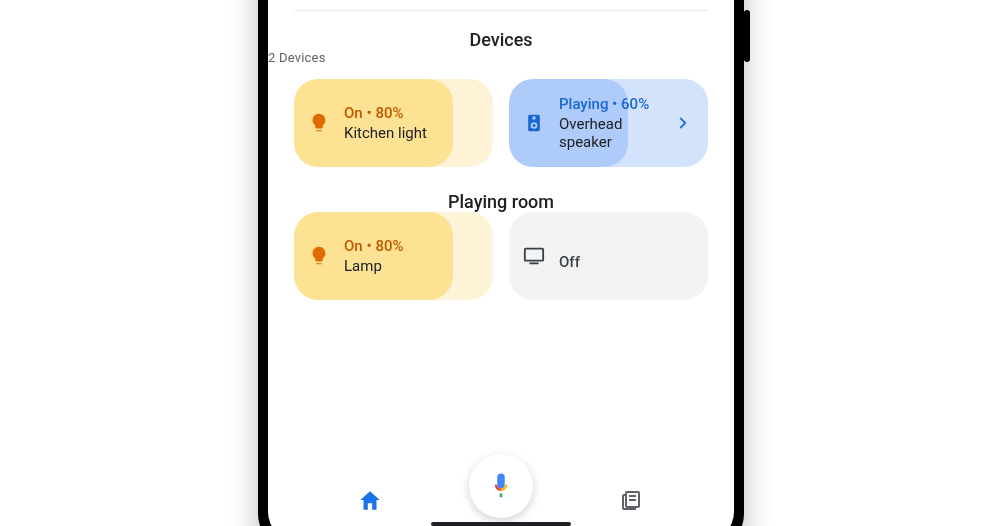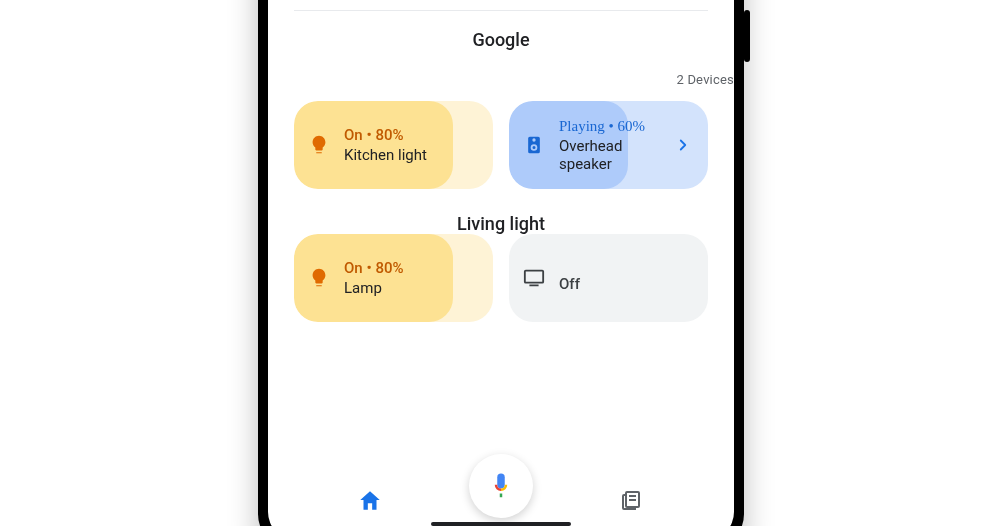--- a/index.html
+++ b/index.html
@@ -56,23 +56,23 @@
     margin:0 26px 12px;
     height:1px;background:#e8eaed;
   }
   
   .room-title{
     text-align:center;
     font-size:18px;font-weight:500;color:var(--text);
     margin-top:6px;
   }
   .room-sub{
-    text-align:right;
+    text-align:left;
     font-size:13px;color:var(--muted);
-    margin-top:22px;margin-bottom:14px;
+    margin-top:0;margin-bottom:14px;
     letter-spacing:.2px;
   }
   .cards{
     display:flex;
     gap:16px;
     padding:0 26px 18px;
   }
   .card{
     flex:1 1 0;
     height:88px;
@@ -109,21 +109,21 @@
     margin-left:auto;position:relative;z-index:1;
     width:18px;height:18px;color:var(--chevron);
   }
   
   .card.light{background:var(--yellow-fill-light);}
   .card.light .pill{background:var(--yellow-fill);}
   .card.light .status{color:#c05a00;}
   .card.light .icon{color:#e06a00;}
   .card.speaker{background:var(--blue-fill-light);}
   .card.speaker .pill{background:var(--blue-fill);}
-  .card.speaker .status{color:#1967d2;font-family:Liberation Serif, serif;}
+  .card.speaker .status{color:#1967d2;}
   .card.speaker .icon{color:#1967d2;}
   .card.off{background:var(--grey-fill);}
   .card.off .status{color:#3c4043;margin-top:12px;}
   .card.off .icon{color:#3c4043;}
   
   .navbar{
     margin-top:auto;
     height:66px;
     display:flex;align-items:center;justify-content:space-between;
     padding:0 80px 6px;
@@ -148,21 +148,21 @@
   svg{display:block;}
 </style>
 </head>
 <body>
 
 <div class="phone">
   <div class="screen">
     <div class="content">
       <div class="hr"></div>
 
-      <div class="room-title">Google</div>
+      <div class="room-title">Devices</div>
       <div class="room-sub">2 Devices</div>
       <div class="cards">
         <div class="card light">
           <div class="pill" style="width:80%"></div>
           <div class="icon">
             <svg viewBox="0 0 24 24" width="22" height="22" fill="currentColor">
                 <path d="M9 21h6v-1H9v1zm3-19C8.14 2 5 5.14 5 9c0 2.38 1.19 4.47 3 5.74V17c0 .55.45 1 1 1h6c.55 0 1-.45 1-1v-2.26c1.81-1.27 3-3.36 3-5.74 0-3.86-3.14-7-7-7z"></path>
               </svg>
           </div>
           <div class="txt">
@@ -182,21 +182,21 @@
             <span class="name">Overhead speaker</span>
           </div>
           <div class="chev">
             <svg viewBox="0 0 24 24" width="18" height="18" fill="none" stroke="currentColor" stroke-width="2.4" stroke-linecap="round" stroke-linejoin="round">
                 <polyline points="9 6 15 12 9 18"></polyline>
               </svg>
           </div>
         </div>
       </div>
 
-      <div class="room-title">Living light</div>
+      <div class="room-title">Playing room</div>
       <div class="cards">
         <div class="card light">
           <div class="pill" style="width:80%"></div>
           <div class="icon">
             <svg viewBox="0 0 24 24" width="22" height="22" fill="currentColor">
                 <path d="M9 21h6v-1H9v1zm3-19C8.14 2 5 5.14 5 9c0 2.38 1.19 4.47 3 5.74V17c0 .55.45 1 1 1h6c.55 0 1-.45 1-1v-2.26c1.81-1.27 3-3.36 3-5.74 0-3.86-3.14-7-7-7z"></path>
               </svg>
           </div>
           <div class="txt">
             <span class="status">On • 80%</span>

